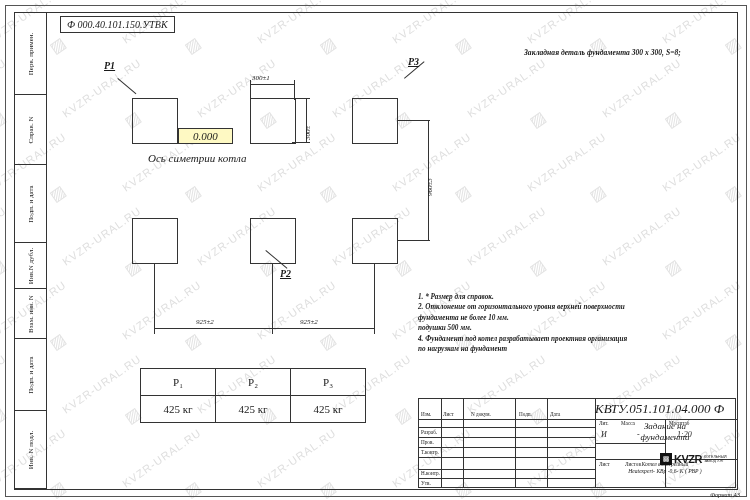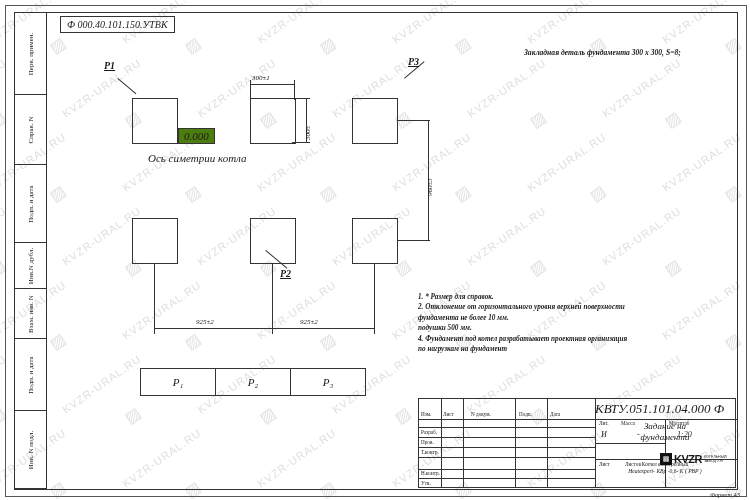--- a/index.html
+++ b/index.html
@@ -64,30 +64,30 @@
   .lbl{position:absolute;font-size:10px;font-style:italic;font-weight:bold;text-decoration:underline;}
   .lead{position:absolute;background:#333;}
 
   .dimline{position:absolute;background:#333;height:1px;}
   .dimvert{position:absolute;background:#333;width:1px;}
   .dimtxt{position:absolute;font-size:7px;font-style:italic;}
   .dimtxtv{position:absolute;font-size:7px;font-style:italic;transform:rotate(-90deg);transform-origin:left top;white-space:nowrap;}
 
   .zero{
     position:absolute;left:178px;top:128px;
-    border:1.2px solid #333;padding:1px 5px;
-    font-size:11px;font-style:italic;background:#4d7c0f;
+    border:1.2px solid #333;padding:1px 14px;
+    font-size:11px;font-style:italic;background:#fef9c3;
   }
   .axis-cap{position:absolute;left:148px;top:152px;font-size:11px;font-style:italic;}
 
   .notes{position:absolute;left:418px;top:292px;width:300px;font-size:7.2px;font-style:italic;line-height:1.45;font-weight:bold;}
 
   
   .ltable{position:absolute;left:140px;top:368px;border-collapse:collapse;}
-  .ltable td{border:1.2px solid #333;width:72px;height:24px;text-align:center;font-size:11px;font-style:italic;}
+  .ltable td{border:1.2px solid #333;width:72px;height:24px;text-align:center;font-size:11px;}
   .ltable td.h{font-size:11px;}
 
   
   .tb{position:absolute;left:418px;top:398px;width:318px;height:90px;border:1.4px solid #333;box-sizing:border-box;}
   .tb div.cell{position:absolute;box-sizing:border-box;font-size:5.6px;padding:1px 2px;}
   .tb .ln{position:absolute;background:#333;}
   .bigcode{position:absolute;left:176px;top:2px;width:140px;font-size:13px;font-style:italic;}
   .tbtitle{position:absolute;left:176px;top:22px;width:140px;text-align:center;font-size:9px;font-style:italic;line-height:1.25;}
   .tbdesc{position:absolute;left:176px;top:62px;width:140px;text-align:center;font-size:5.6px;font-style:italic;line-height:1.3;}
   .hdr{position:absolute;font-size:5.2px;}
@@ -276,20 +276,25 @@
       <div>по нагрузкам на фундамент</div>
     </div>
 
   <table class="ltable">
     <tbody>
         <tr>
       <td class="h">Р₁</td>
       <td class="h">Р₂</td>
       <td class="h">Р₃</td>
     </tr>
+    <tr>
+      <td>425 кг</td>
+      <td>425 кг</td>
+      <td>425 кг</td>
+    </tr>
   </tbody>
     </table>
 
   <div class="tb">
 
     <div class="ln" style="left:0;top:20px;width:176px;height:1.2px;"></div>
     <div class="ln" style="left:0;top:28px;width:176px;height:1px;"></div>
     <div class="ln" style="left:0;top:38px;width:176px;height:1px;"></div>
     <div class="ln" style="left:0;top:48px;width:176px;height:1px;"></div>
     <div class="ln" style="left:0;top:58px;width:176px;height:1px;"></div>

